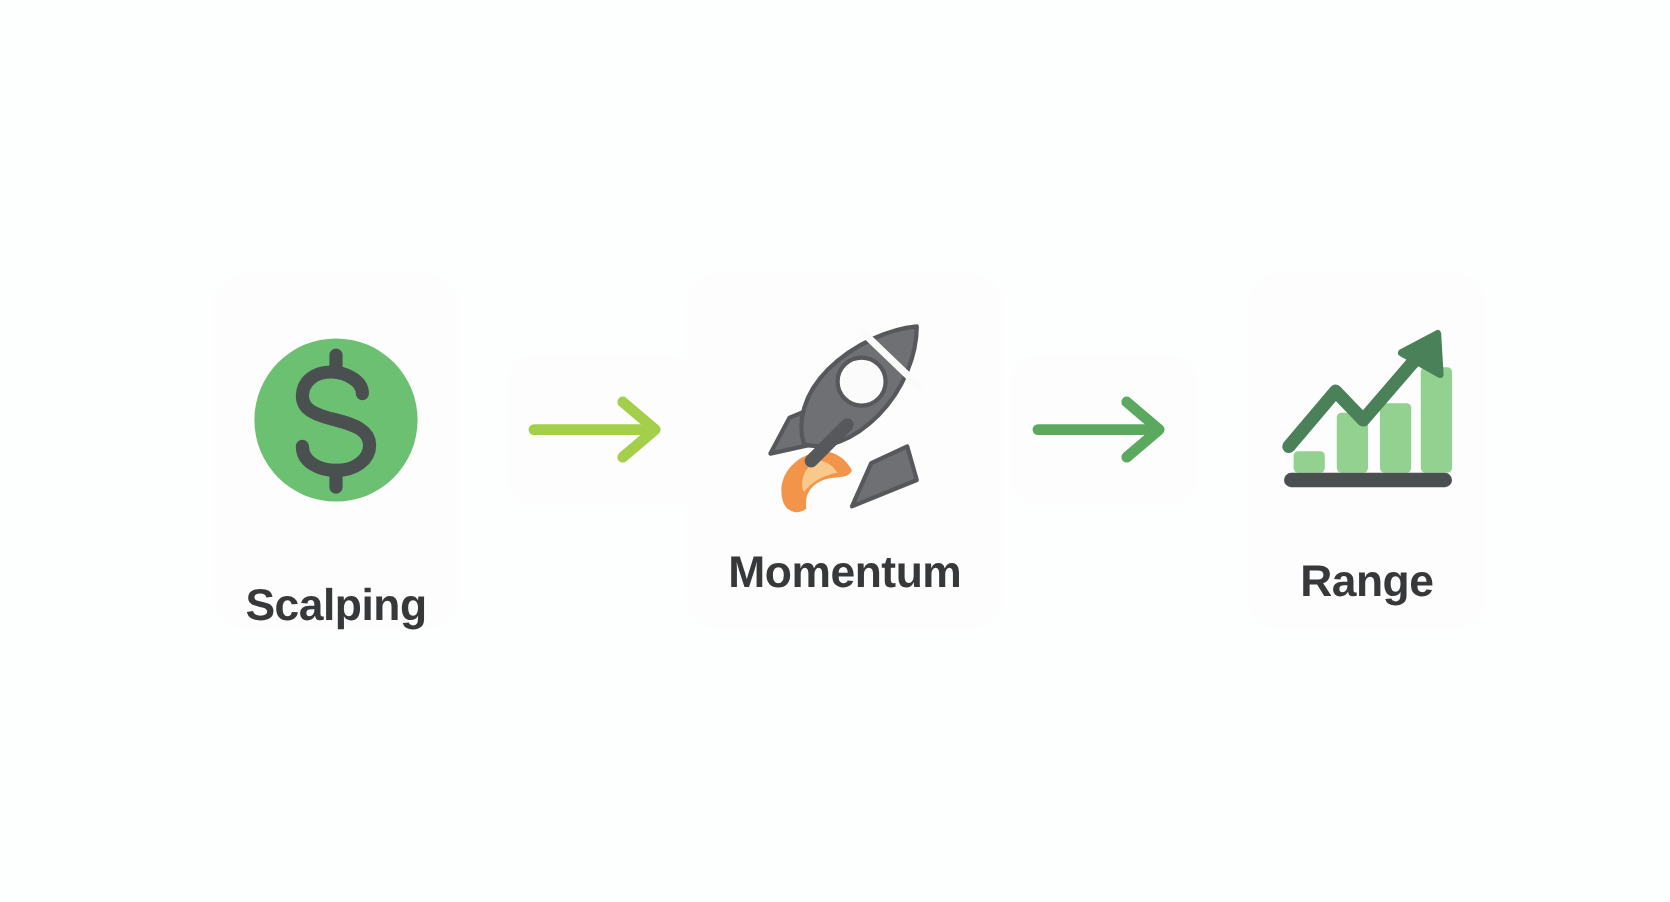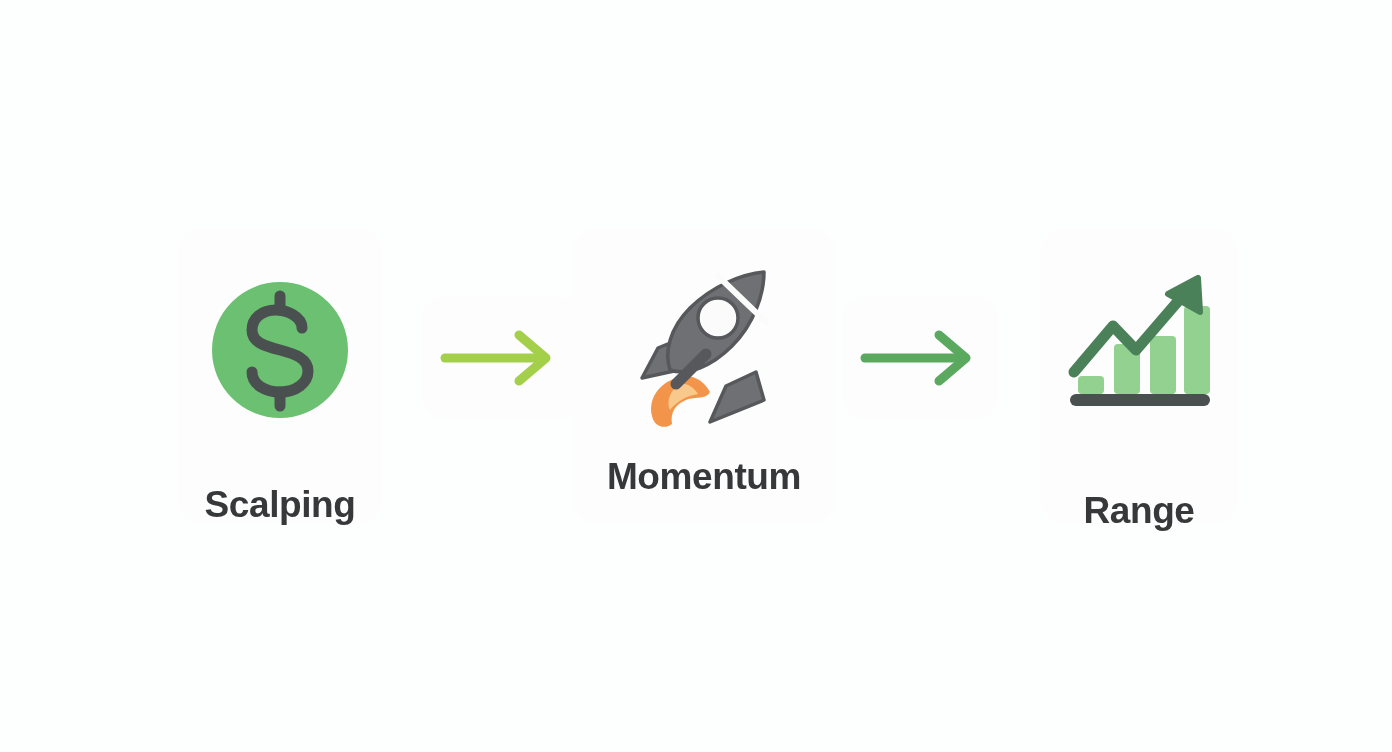--- a/index.html
+++ b/index.html
@@ -67,21 +67,21 @@
   #stage-momentum .stage-icon { margin-top: 32px; }
   #stage-momentum .stage-label { margin-top: 22px; }
 
   #stage-range {
     left: 1040px;
     top: 228px;
     width: 198px;
     height: 296px;
   }
   #stage-range .stage-icon { margin-top: 40px; }
-  #stage-range .stage-label { margin-top: 78px; }
+  #stage-range .stage-label { margin-top: 52px; }
 
   
   .connector {
     position: absolute;
     background: #fcfdfc;
     border-radius: 22px;
     display: flex;
     align-items: center;
     justify-content: center;
   }

